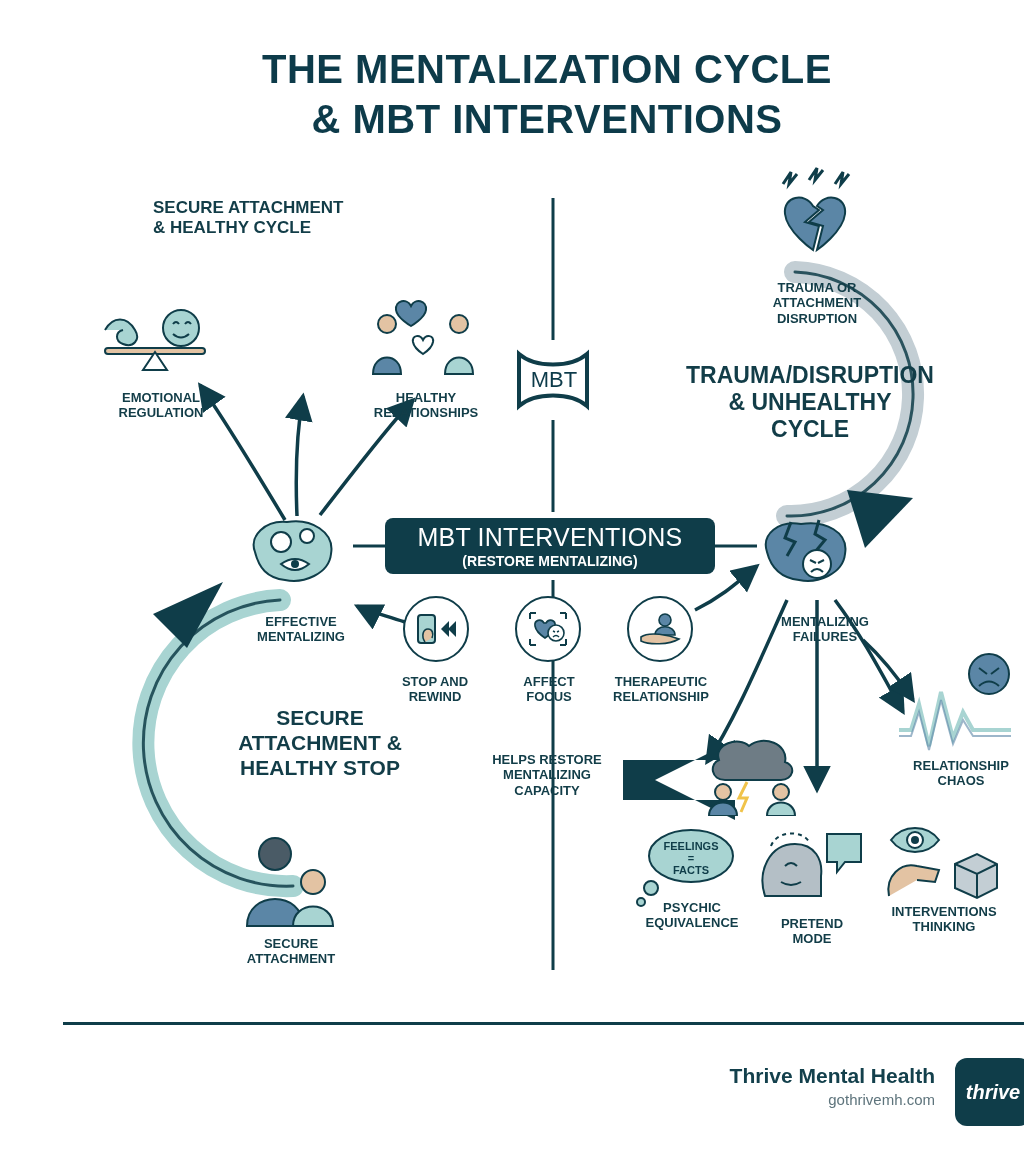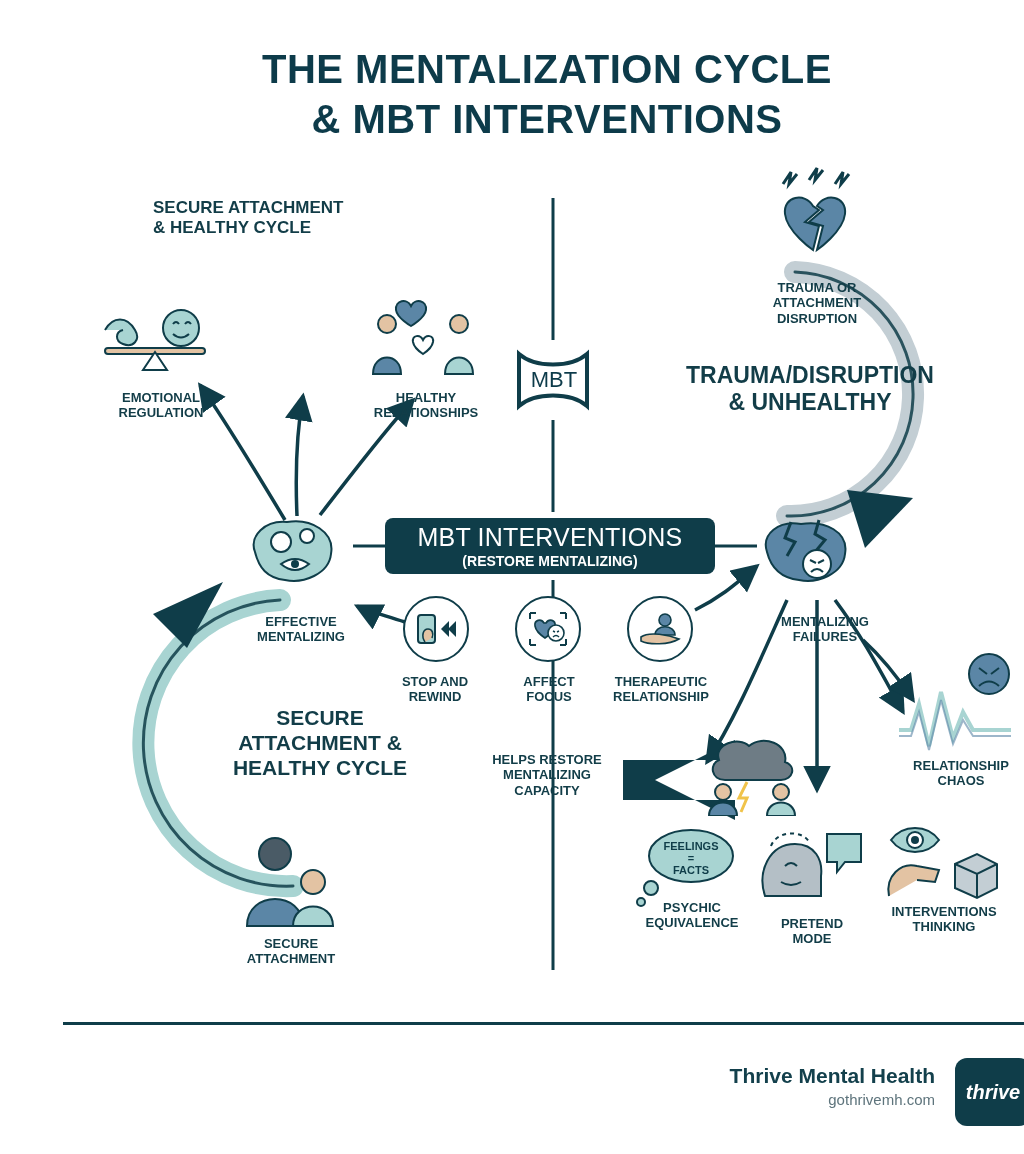--- a/index.html
+++ b/index.html
@@ -204,26 +204,27 @@
   <div class="lbl md" style="left:118px; top:198px; width:300px; text-align:left;">
     <div style="font-size:17px;">SECURE ATTACHMENT</div>
     <div style="font-size:17px;">&amp; HEALTHY CYCLE</div>
   </div>
 
   <div class="mbt-badge">MBT</div>
 
   <div class="lbl xl" style="left:630px; top:362px; width:290px;">
     <div>TRAUMA/DISRUPTION</div>
     <div>&amp; UNHEALTHY</div>
+    <div>CYCLE</div>
   </div>
 
   <div class="lbl lg" style="left:150px; top:706px; width:270px;">
     <div>SECURE</div>
     <div>ATTACHMENT &amp;</div>
-    <div>HEALTHY CYCLE</div>
+    <div>HEALTHY STOP</div>
   </div>
 
   <div class="icon-wrap" style="left:58px; top:300px; width:130px; height:80px;">
     <svg width="130" height="80" viewBox="0 0 130 80">
       <path d="M12,30 C20,16 34,16 42,30 C48,40 40,48 30,44 C22,41 22,32 30,30" fill="#a8d4d2" stroke="#0f3d49" stroke-width="2"></path>
       <circle cx="88" cy="28" r="18" fill="#a8d4d2" stroke="#0f3d49" stroke-width="2"></circle>
       <path d="M80,24 q3,-4 6,0 M92,24 q3,-4 6,0" stroke="#0f3d49" stroke-width="2" fill="none"></path>
       <path d="M80,34 q8,7 16,0" stroke="#0f3d49" stroke-width="2" fill="none"></path>
       <rect x="12" y="48" width="100" height="6" rx="3" fill="#e3c3a3" stroke="#0f3d49" stroke-width="2"></rect>
       <polygon points="62,52 74,70 50,70" fill="#ffffff" stroke="#0f3d49" stroke-width="2"></polygon>

